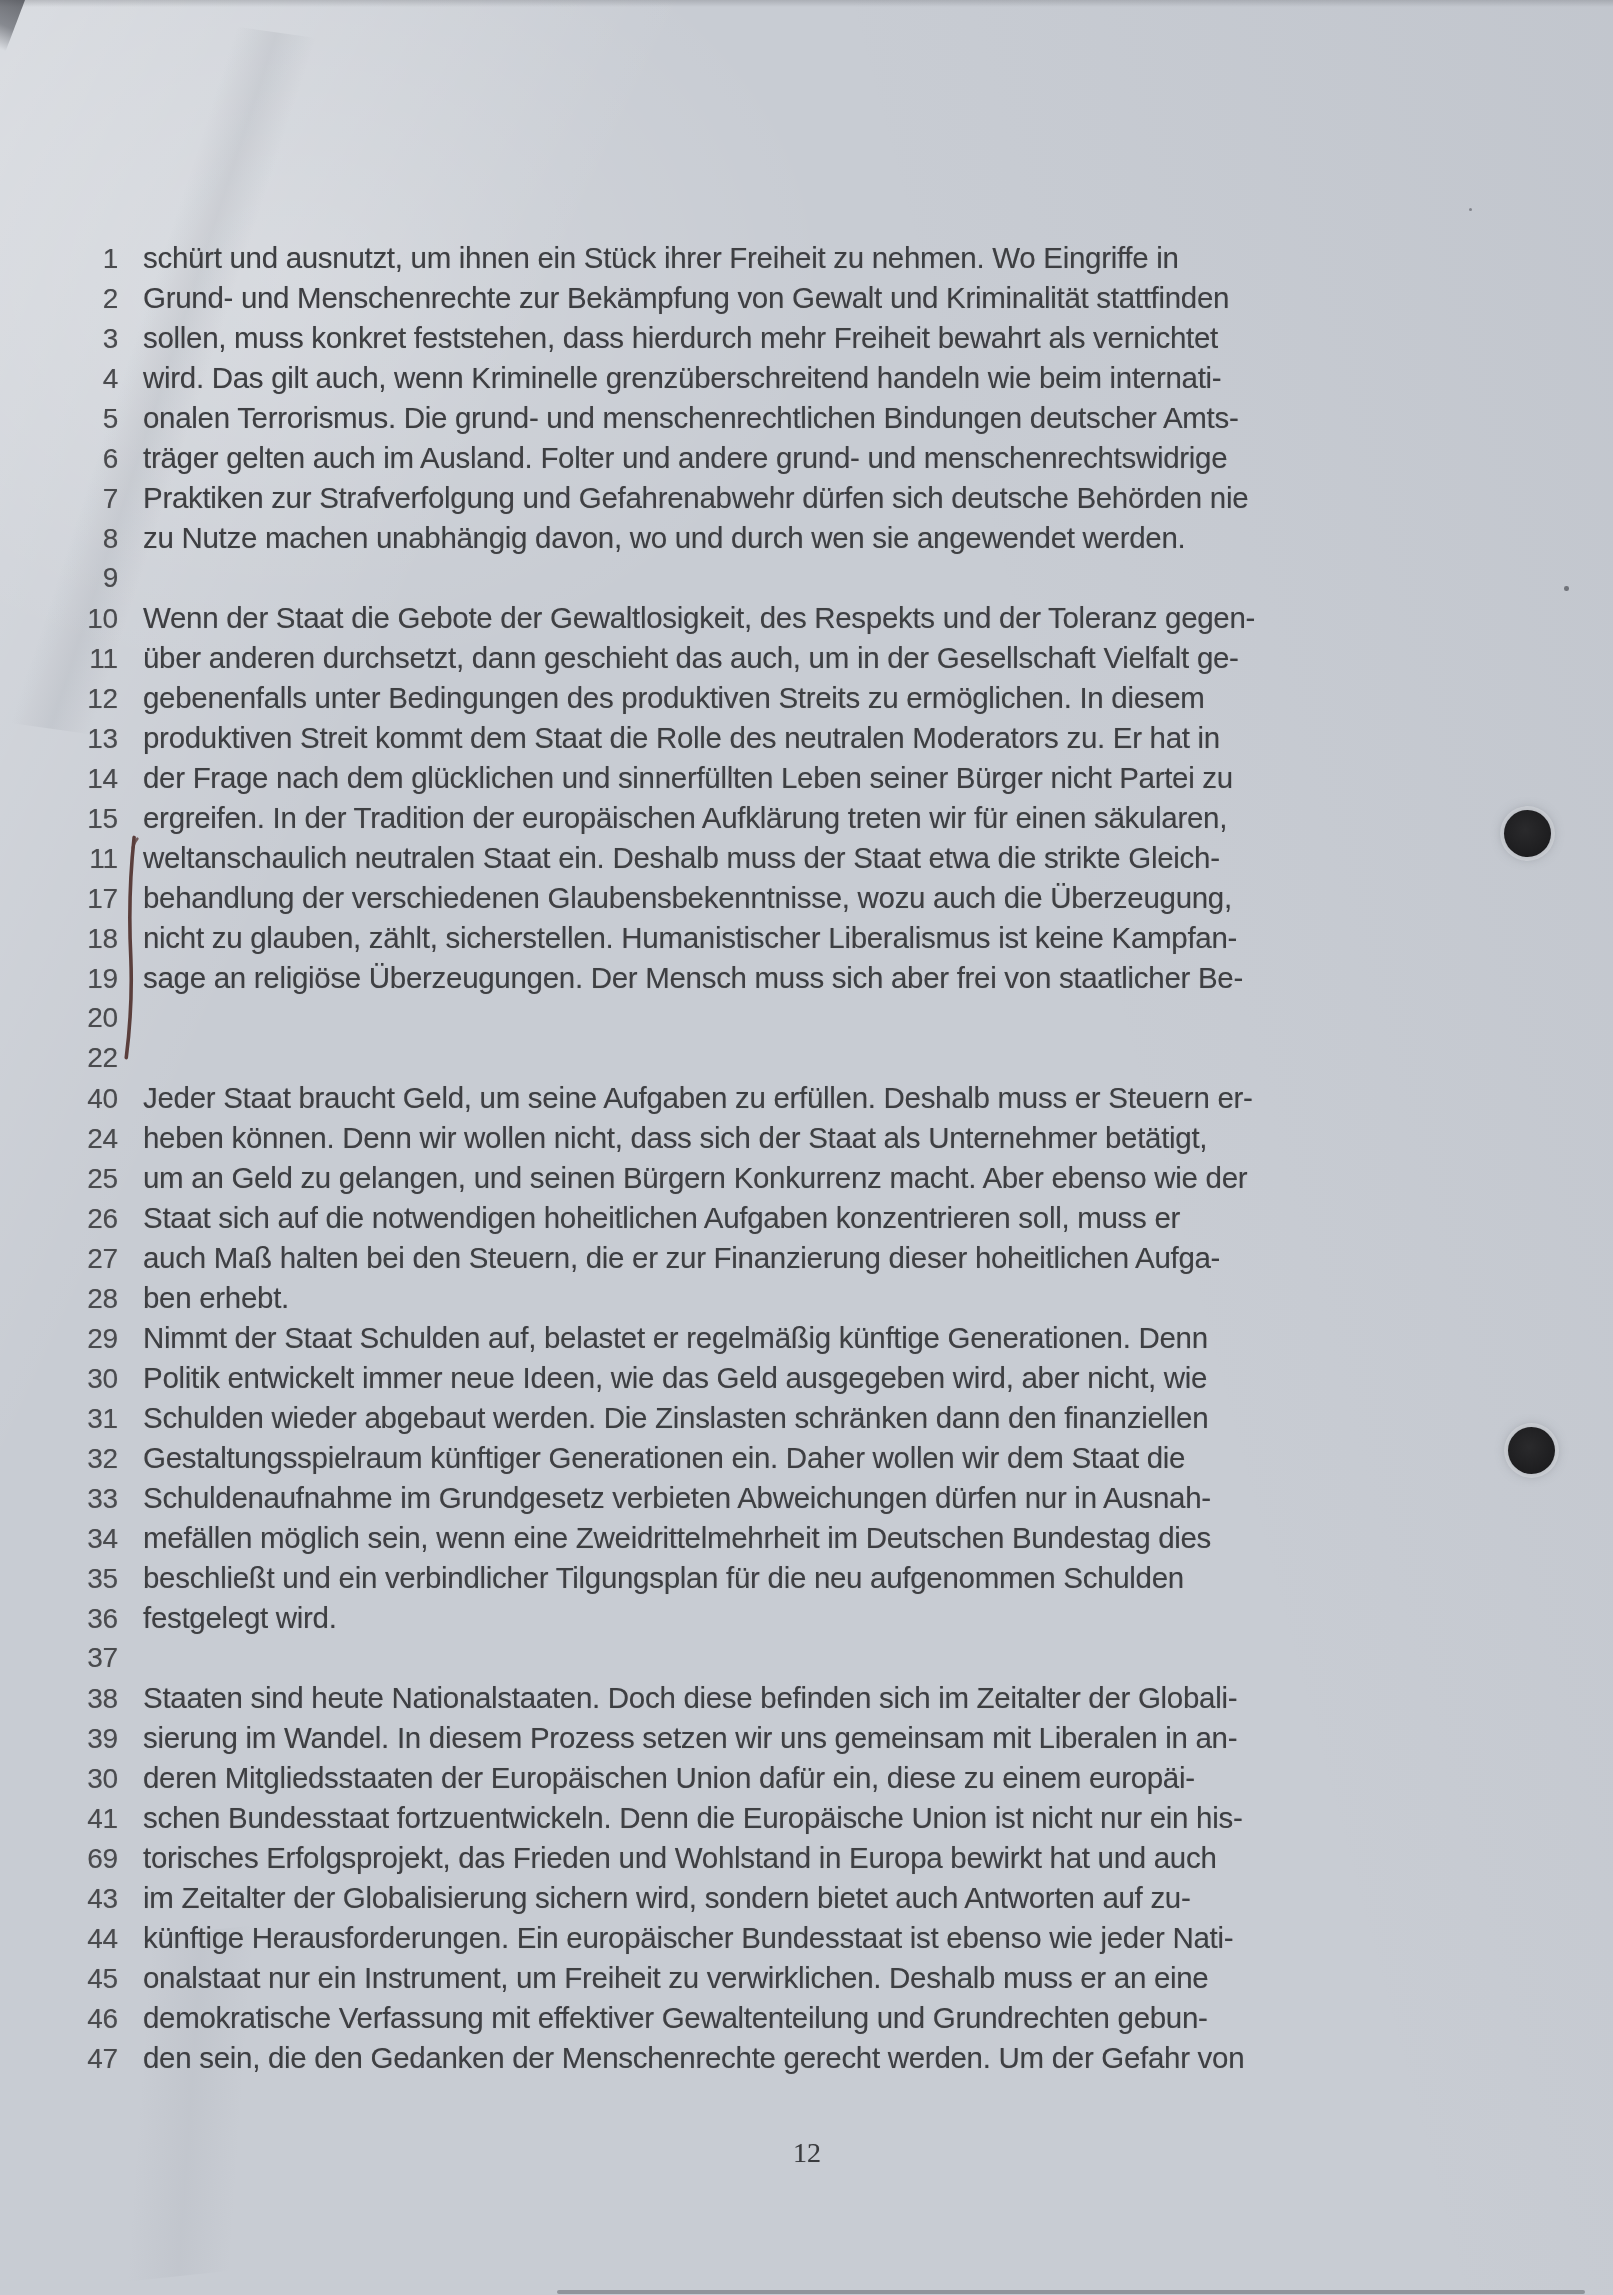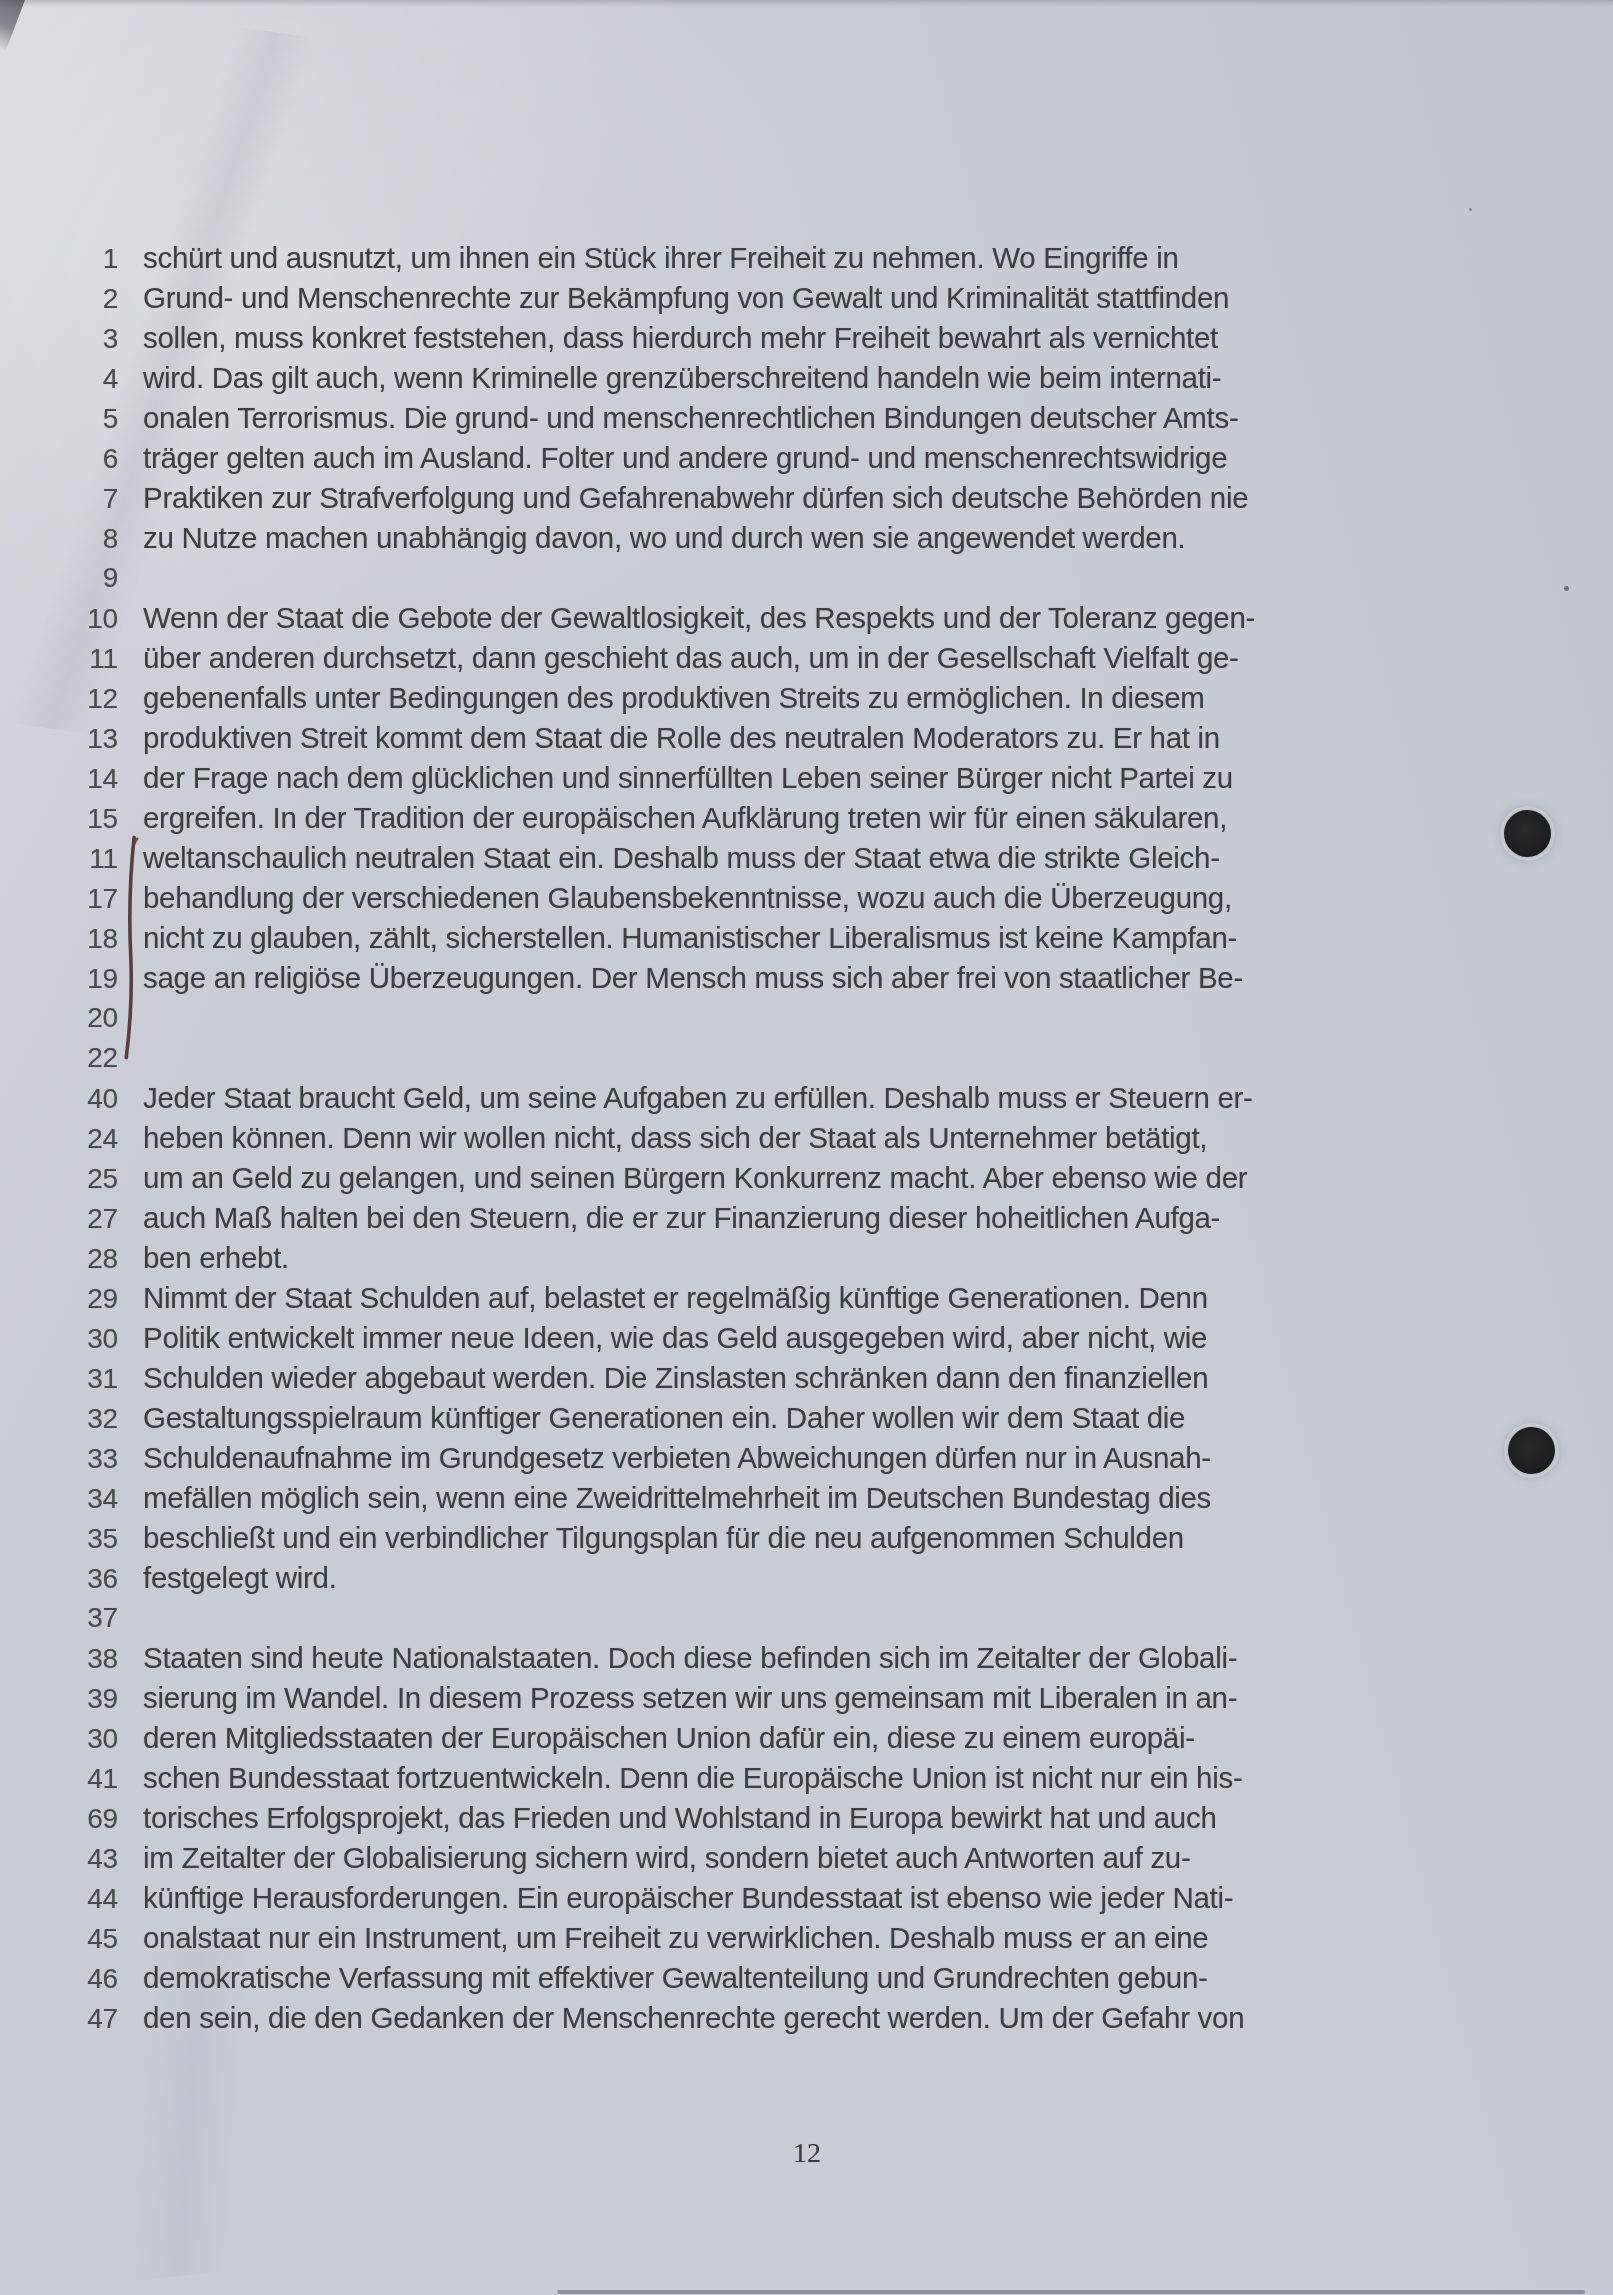--- a/index.html
+++ b/index.html
@@ -204,20 +204,24 @@
   <div class="row">
     <span class="num">24</span>
     <span class="txt">heben können. Denn wir wollen nicht, dass sich der Staat als Unternehmer betätigt,</span>
   </div>
 
   <div class="row">
     <span class="num">25</span>
     <span class="txt">um an Geld zu gelangen, und seinen Bürgern Konkurrenz macht. Aber ebenso wie der</span>
   </div>
 
+  <div class="row">
+    <span class="num">26</span>
+    <span class="txt">Staat sich auf die notwendigen hoheitlichen Aufgaben konzentrieren soll, muss er</span>
+  </div>
 
   <div class="row">
     <span class="num">27</span>
     <span class="txt">auch Maß halten bei den Steuern, die er zur Finanzierung dieser hoheitlichen Aufga-</span>
   </div>
 
   <div class="row">
     <span class="num">28</span>
     <span class="txt">ben erhebt.</span>
   </div>

